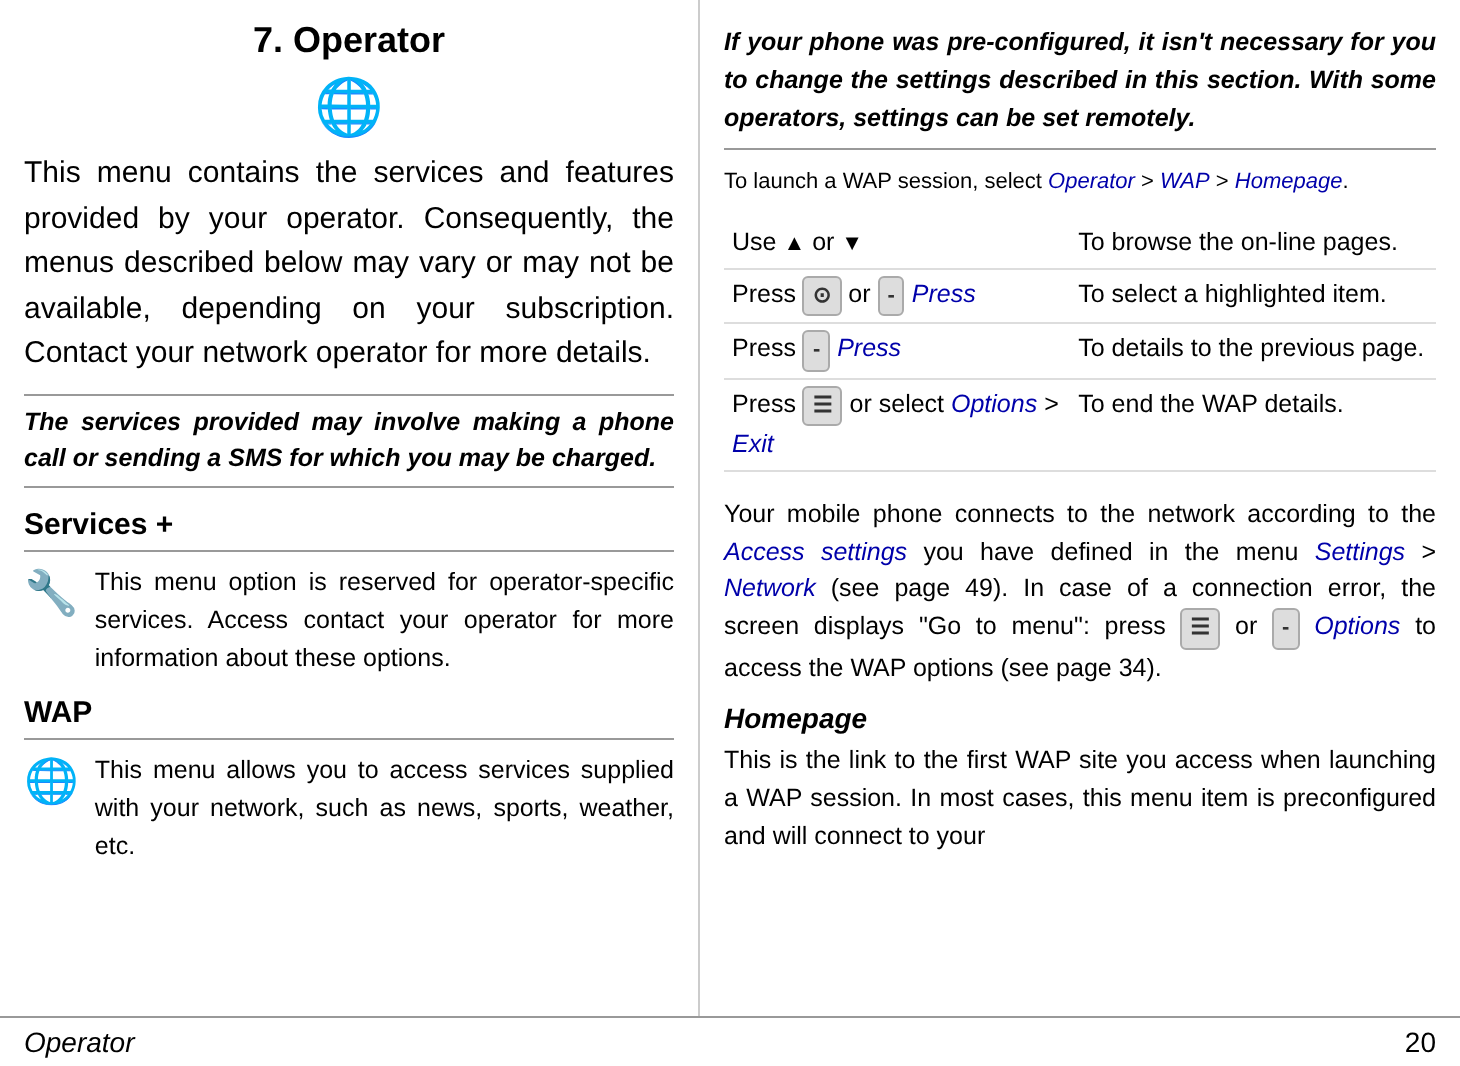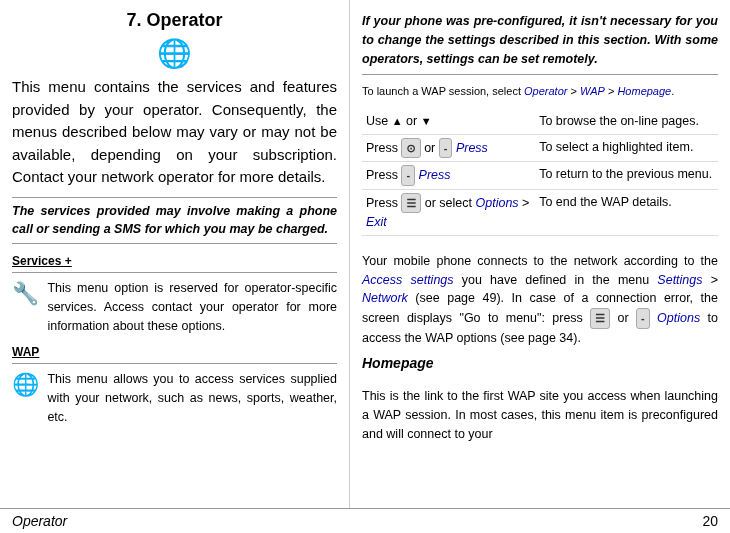--- a/index.html
+++ b/index.html
@@ -55,25 +55,24 @@
       margin-bottom: 8px;
     }
     .highlight-text {
       font-style: italic;
       font-weight: bold;
       font-size: 12.5px;
       line-height: 1.5;
       text-align: justify;
     }
     .subsection-title {
-      font-size: 12px;
+      font-size: 15px;
       font-weight: bold;
       margin-top: 10px;
       margin-bottom: 4px;
-      text-decoration: underline;
     }
     .divider {
       border-bottom: 1px solid #999;
       margin-bottom: 6px;
     }
     .service-item {
       display: flex;
       align-items: flex-start;
       gap: 8px;
       margin-bottom: 6px;
@@ -132,21 +131,20 @@
       border: 1px solid #aaa;
     }
     .nav-arrows {
       font-size: 11px;
     }
     .right-body {
       font-size: 12.5px;
       line-height: 1.5;
       text-align: justify;
       margin-bottom: 8px;
-      margin-top: 16px;
     }
     .homepage-title {
       font-style: italic;
       font-weight: bold;
       font-size: 14px;
       margin-bottom: 4px;
     }
     .footer {
       display: flex;
       justify-content: space-between;
@@ -221,21 +219,21 @@
             <tr>
           <td>Use <span class="nav-arrows">▲</span> or <span class="nav-arrows">▼</span></td>
           <td>To browse the on-line pages.</td>
         </tr>
         <tr>
           <td>Press <span class="btn-icon">⊙</span> or <span class="btn-icon">-</span> <span class="italic-blue">Press</span></td>
           <td>To select a highlighted item.</td>
         </tr>
         <tr>
           <td>Press <span class="btn-icon">-</span> <span class="italic-blue">Press</span></td>
-          <td>To return to the previous menu.</td>
+          <td>To details to the previous page.</td>
         </tr>
         <tr>
           <td>Press <span class="btn-icon">☰</span> or select <span class="italic-blue">Options</span> &gt;<br><span class="italic-blue">Exit</span></td>
           <td>To end the WAP details.</td>
         </tr>
       </tbody>
         </table>
 
       <p class="right-body">
         Your mobile phone connects to the network according to the <span class="italic-blue">Access settings</span> you have defined in the menu <span class="italic-blue">Settings</span> &gt; <span class="italic-blue">Network</span> (see page 49). In case of a connection error, the screen displays "Go to menu": press <span class="btn-icon">☰</span> or <span class="btn-icon">-</span> <span class="italic-blue">Options</span> to access the WAP options (see page 34).

